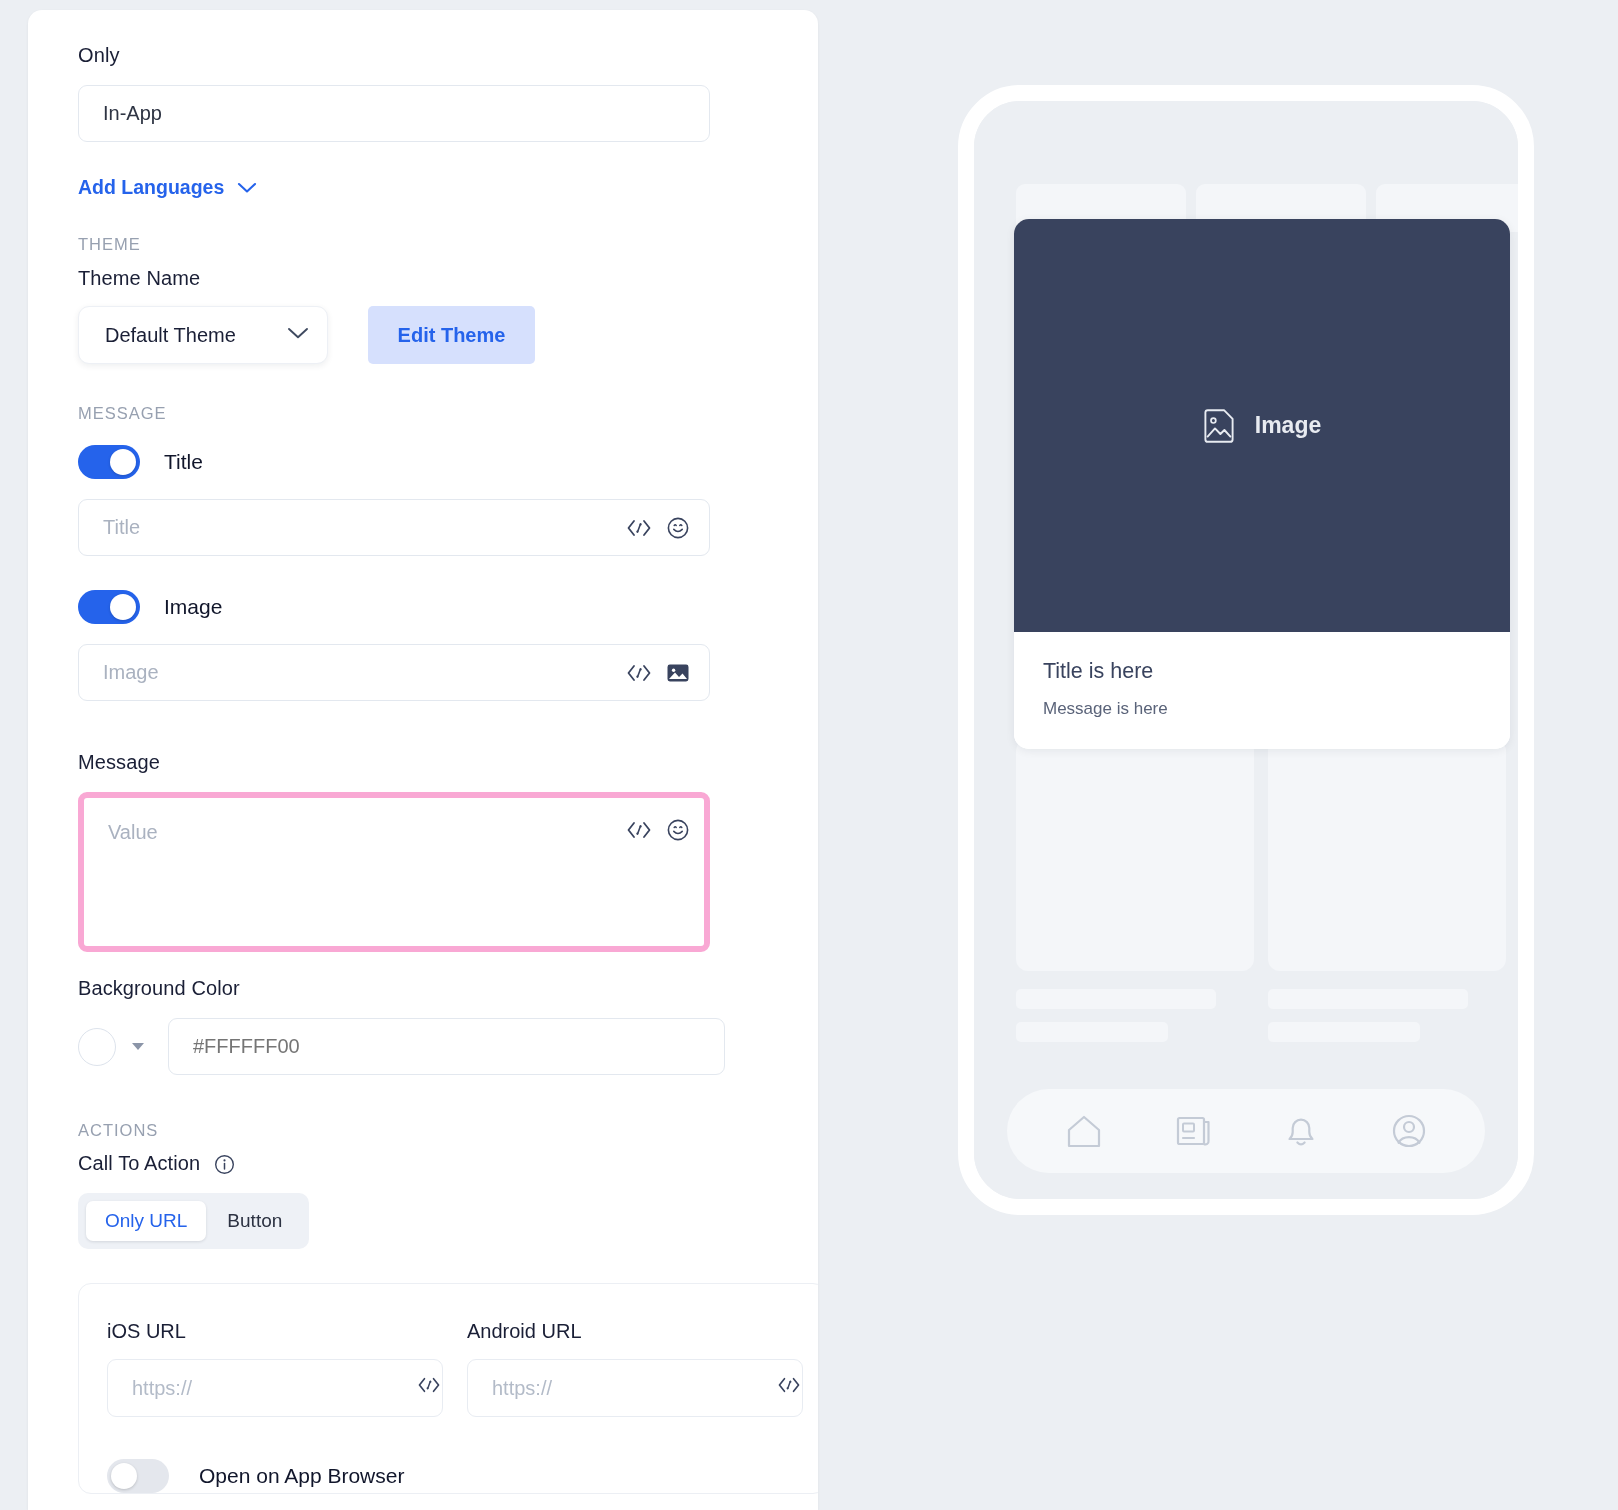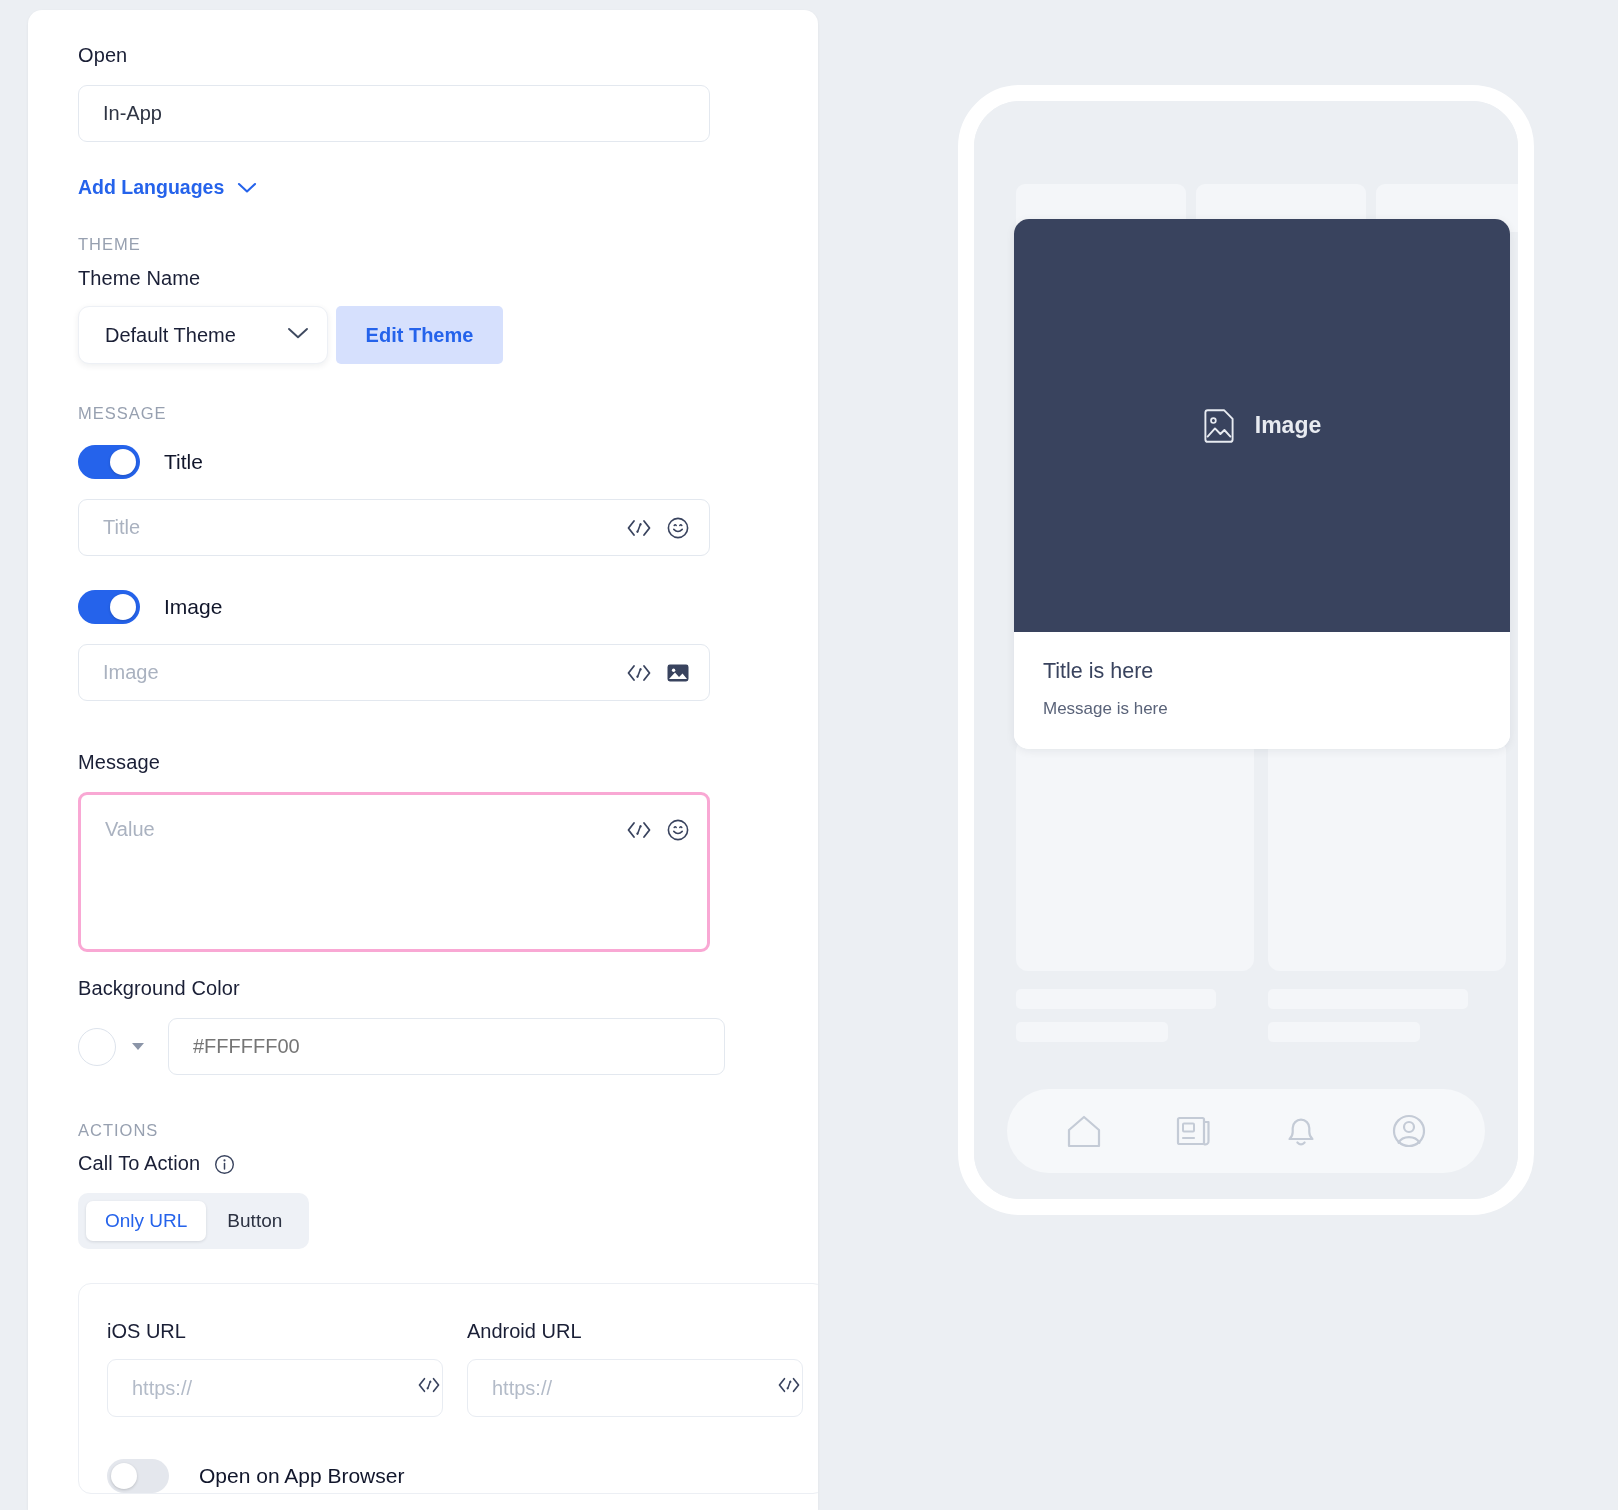--- a/index.html
+++ b/index.html
@@ -147,21 +147,21 @@
     display: flex;
     align-items: center;
     gap: 14px;
   }
   .icon-btn { cursor: pointer; display: block; line-height: 0; }
 
   textarea.msg-area {
     display: block;
     width: 632px;
     height: 160px;
-    border: 3px solid #f9a8d4;
+    border: 6px solid #f9a8d4;
     border-radius: 9px;
     background: #fff;
     font-family: "Liberation Sans", sans-serif;
     font-size: 20px;
     color: #2e3443;
     padding: 23px 70px 0 24px;
     resize: none;
     outline: none;
   }
   textarea.msg-area::placeholder { color: #aab2c0; }
@@ -336,39 +336,39 @@
 </style>
 </head>
 <body>
 
 <div id="root">
 
   <div class="form-panel">
 
     
     <div>
-      <div class="field-label">Open</div>
+      <div class="field-label">Only</div>
       <input class="text-input" style="margin-top: 18px;" type="text" value="In-App" placeholder="Name">
     </div>
 
     
     <button class="link-btn" style="margin-top:34px;">
       <span>Add Languages</span>
       <span>
         <svg width="20" height="12" viewBox="0 0 20 12" fill="none">
           <path d="M2 2 L10 9.5 L18 2" stroke="#2563eb" stroke-width="2.1" stroke-linecap="round" stroke-linejoin="round"></path>
         </svg>
       </span>
     </button>
 
     
     <div class="section-label" style="margin-top:36px;">THEME</div>
     <div class="field-label" style="margin-top:13px;">Theme Name</div>
 
-    <div style="display:flex; align-items:center; gap:8px; margin-top:16px;">
+    <div style="display:flex; align-items:center; gap:40px; margin-top:16px;">
       <div class="select-box">
         <span class="sel-val">Default Theme</span>
         <span>
           <svg width="22" height="13" viewBox="0 0 22 13" fill="none">
             <path d="M2 2 L11 10.3 L20 2" stroke="#3f4a60" stroke-width="1.9" stroke-linecap="round" stroke-linejoin="round"></path>
           </svg>
         </span>
       </div>
       <button class="edit-theme-btn">Edit Theme</button>
     </div>

